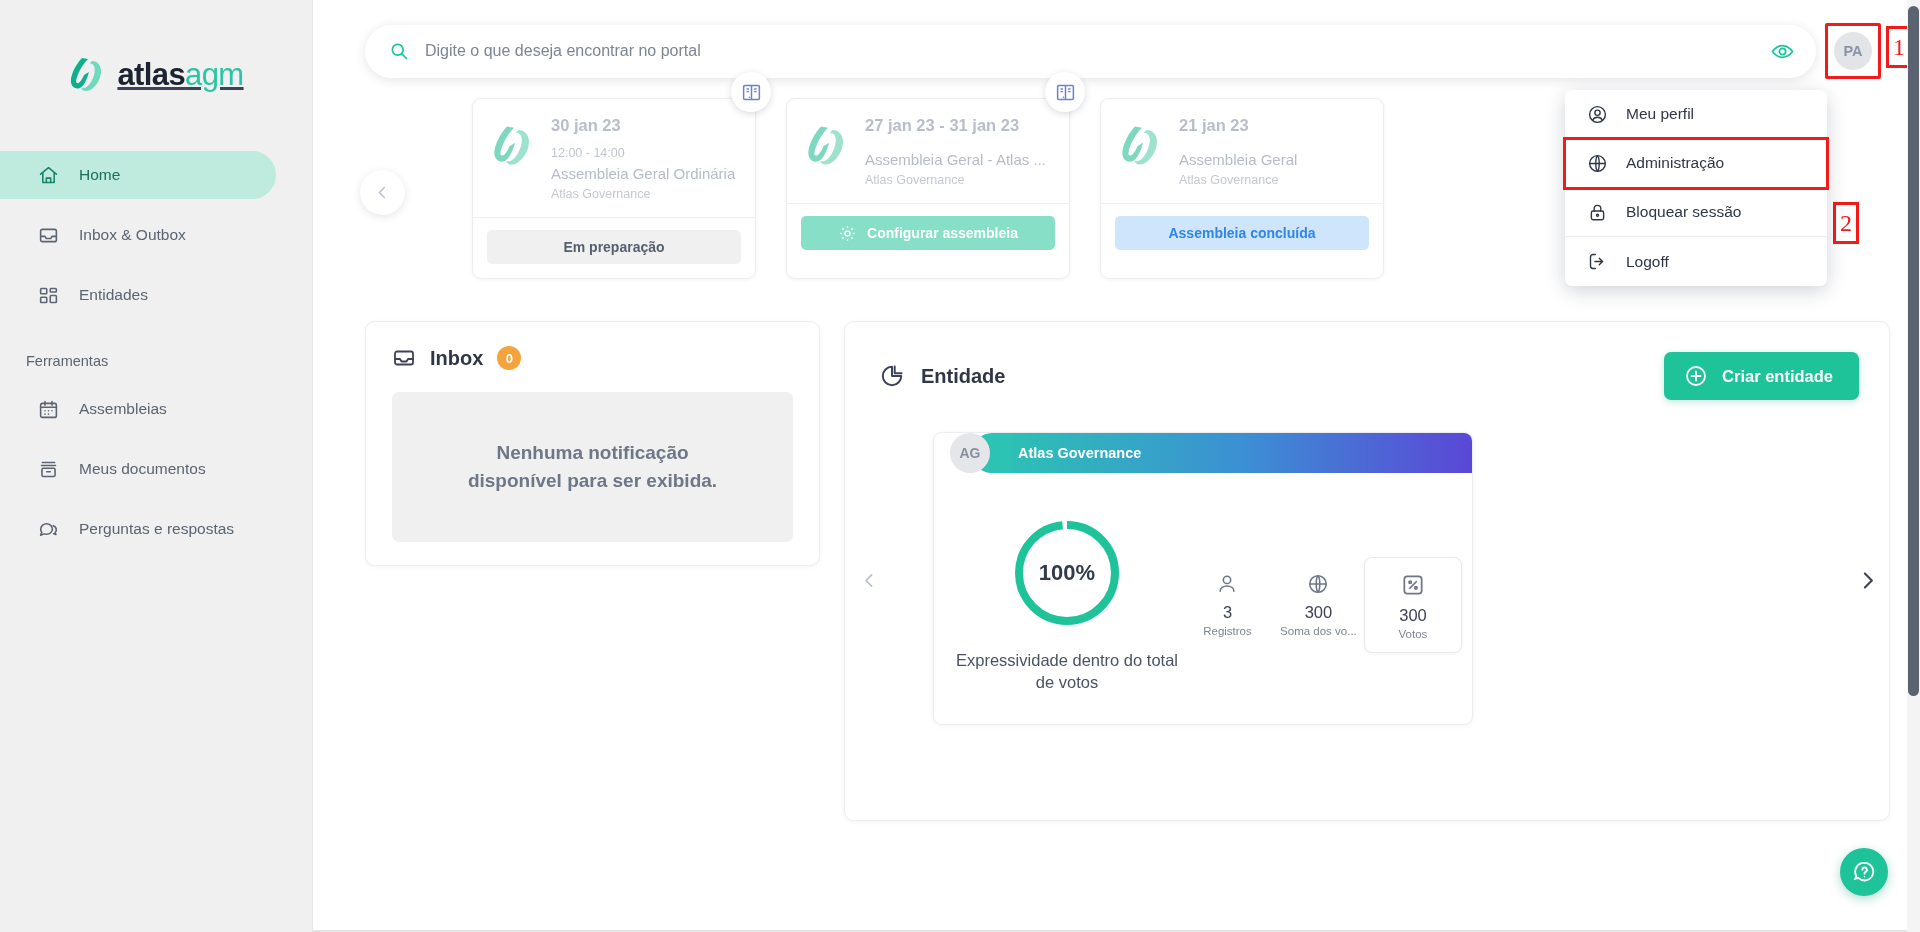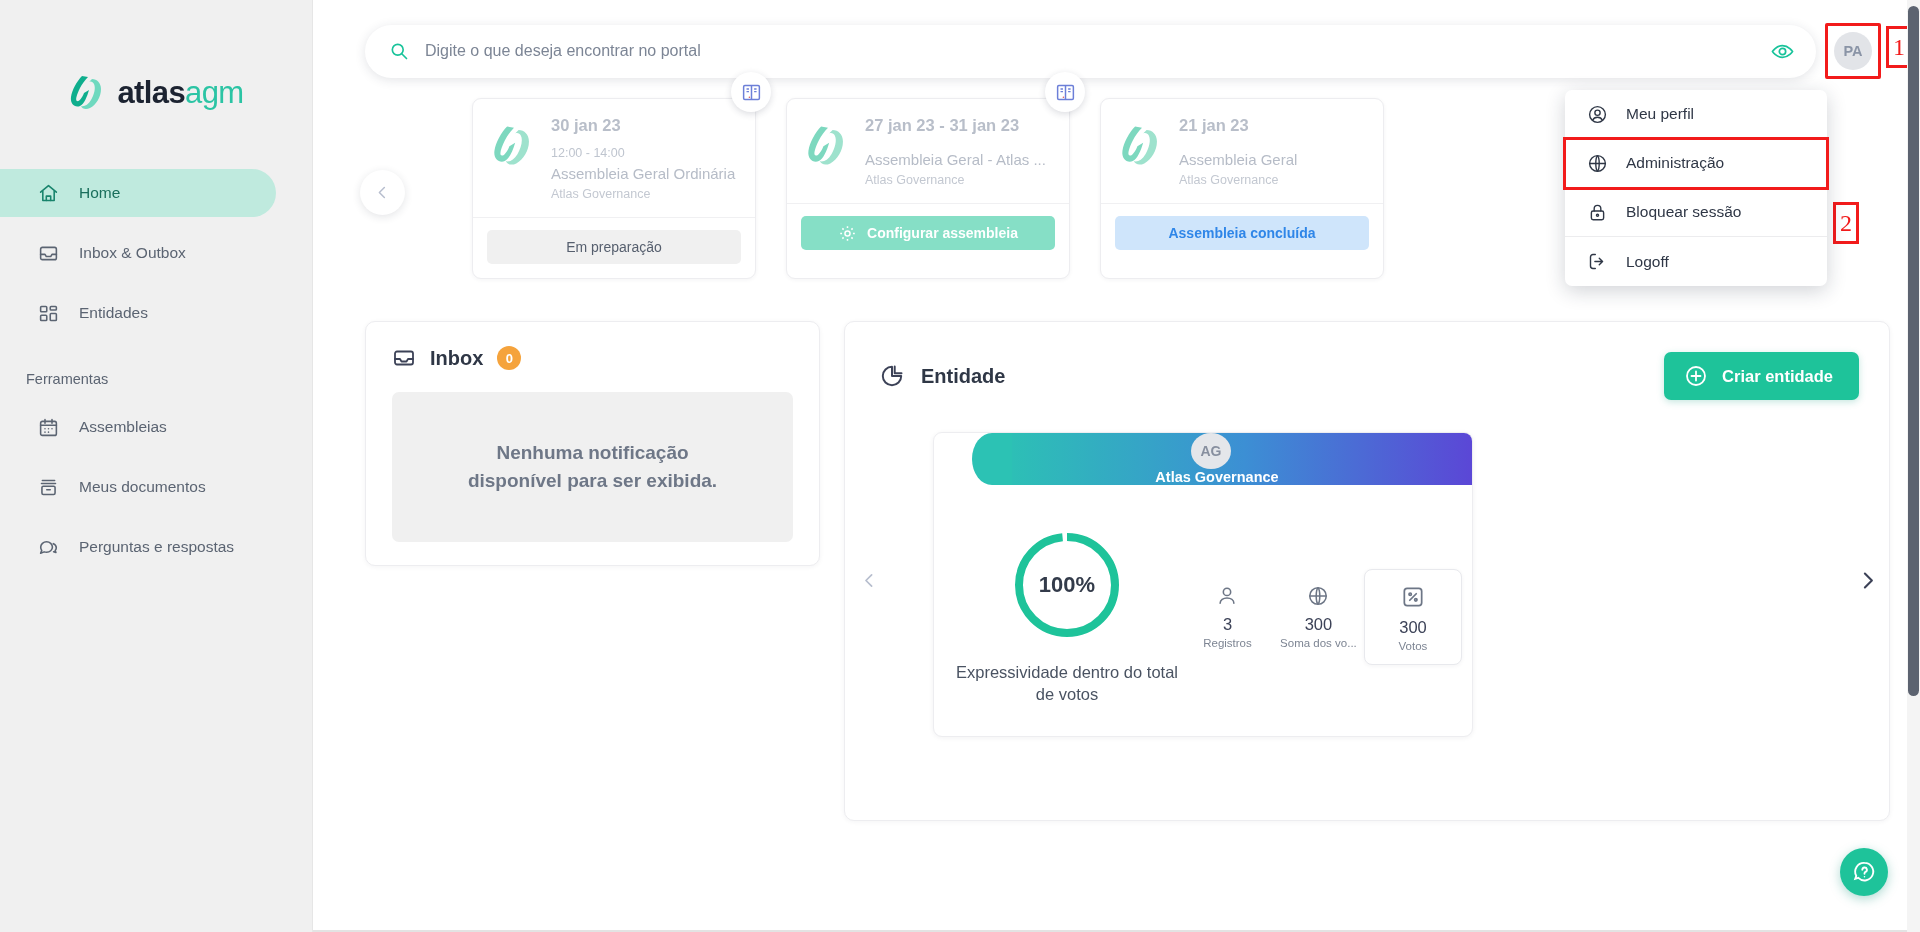--- a/index.html
+++ b/index.html
@@ -16,21 +16,21 @@
   
   .sidebar {
     width: 313px; height: 932px;
     background: #f0f0f0;
     flex: 0 0 313px;
     position: relative;
     border-right: 1px solid #e6e6e6;
   }
   .logo-wrap {
     display: flex; align-items: center; justify-content: center;
-    padding-top: 73px; padding-bottom: 58px;
+    padding-top: 55px; padding-bottom: 58px; text-decoration: underline;
   }
   .logo { display: flex; align-items: center; gap: 9px; }
   .logo-mark { width: 40px; height: 38px; display: block; }
   .logo-text { font-size: 31px; font-weight: 700; letter-spacing: -0.6px; line-height: 1; }
   .logo-text .a1 { color: #1c2331; }
   .logo-text .a2 { color: #2bc4a4; font-weight: 400; }
 
   .nav-list { padding: 0; }
   .nav-item {
     display: flex; align-items: center; gap: 20px;
@@ -125,21 +125,21 @@
   .acard-time { font-size: 12.5px; color: #bfc5cf; white-space: nowrap; }
   .acard-title {
     font-size: 15px; color: #b6bcc7; margin-top: 5px;
     white-space: nowrap; overflow: hidden; text-overflow: ellipsis;
   }
   .acard-org { font-size: 12.5px; color: #c3c8d1; margin-top: 5px; }
   .acard-foot { border-top: 1px solid #f0f0f2; padding: 12px 14px 14px; }
   .acard-btn {
     width: 100%; height: 34px; border: 0; border-radius: 5px;
     font-family: inherit; font-size: 14px; cursor: pointer;
-    display: flex; align-items: center; justify-content: center; gap: 10px;
+    display: flex; align-items: center; justify-content: center; gap: 10px; font-weight: bold;
   }
   .btn-prep { background: #f0f0f0; color: #565f6e; }
   .btn-config { background: #86dfc6; color: #ffffff; font-weight: 700; }
   .btn-config svg { width: 19px; height: 19px; }
   .btn-done { background: #cfe5fb; color: #2f86e8; font-weight: 700; }
 
   .badge-book {
     position: absolute; top: -27px; right: -16px;
     width: 40px; height: 40px; border-radius: 50%;
     background: #fff; box-shadow: 0 2px 7px rgba(30,40,60,.16);
@@ -192,22 +192,22 @@
     box-shadow: 0 2px 7px rgba(30,160,130,.26);
   }
   .btn-create svg { width: 24px; height: 24px; }
 
   .entity-card {
     margin: 32px 0 0 54px; width: 540px;
     border: 1px solid #ededf0; border-radius: 9px; background: #fff;
     box-shadow: 0 1px 5px rgba(30,35,50,.06); overflow: hidden;
   }
   .entity-banner {
-    height: 52px; position: relative;
-    display: flex; align-items: center; flex-direction: column;
+    height: 40px; position: relative;
+    display: flex; align-items: center;
   }
   .entity-banner-bg {
     position: absolute; inset: 0 0 0 64px;
     background: linear-gradient(90deg, #2cc2b4 0%, #3c8fd4 52%, #5b47d6 100%);
     border-radius: 0 0 0 0;
   }
   .entity-banner-bg::before{
     content:""; position:absolute; left:-26px; top:0; bottom:0; width:40px;
     background: #2cc2b4; border-radius: 50% 0 0 50%/50% 0 0 50%;
   }

